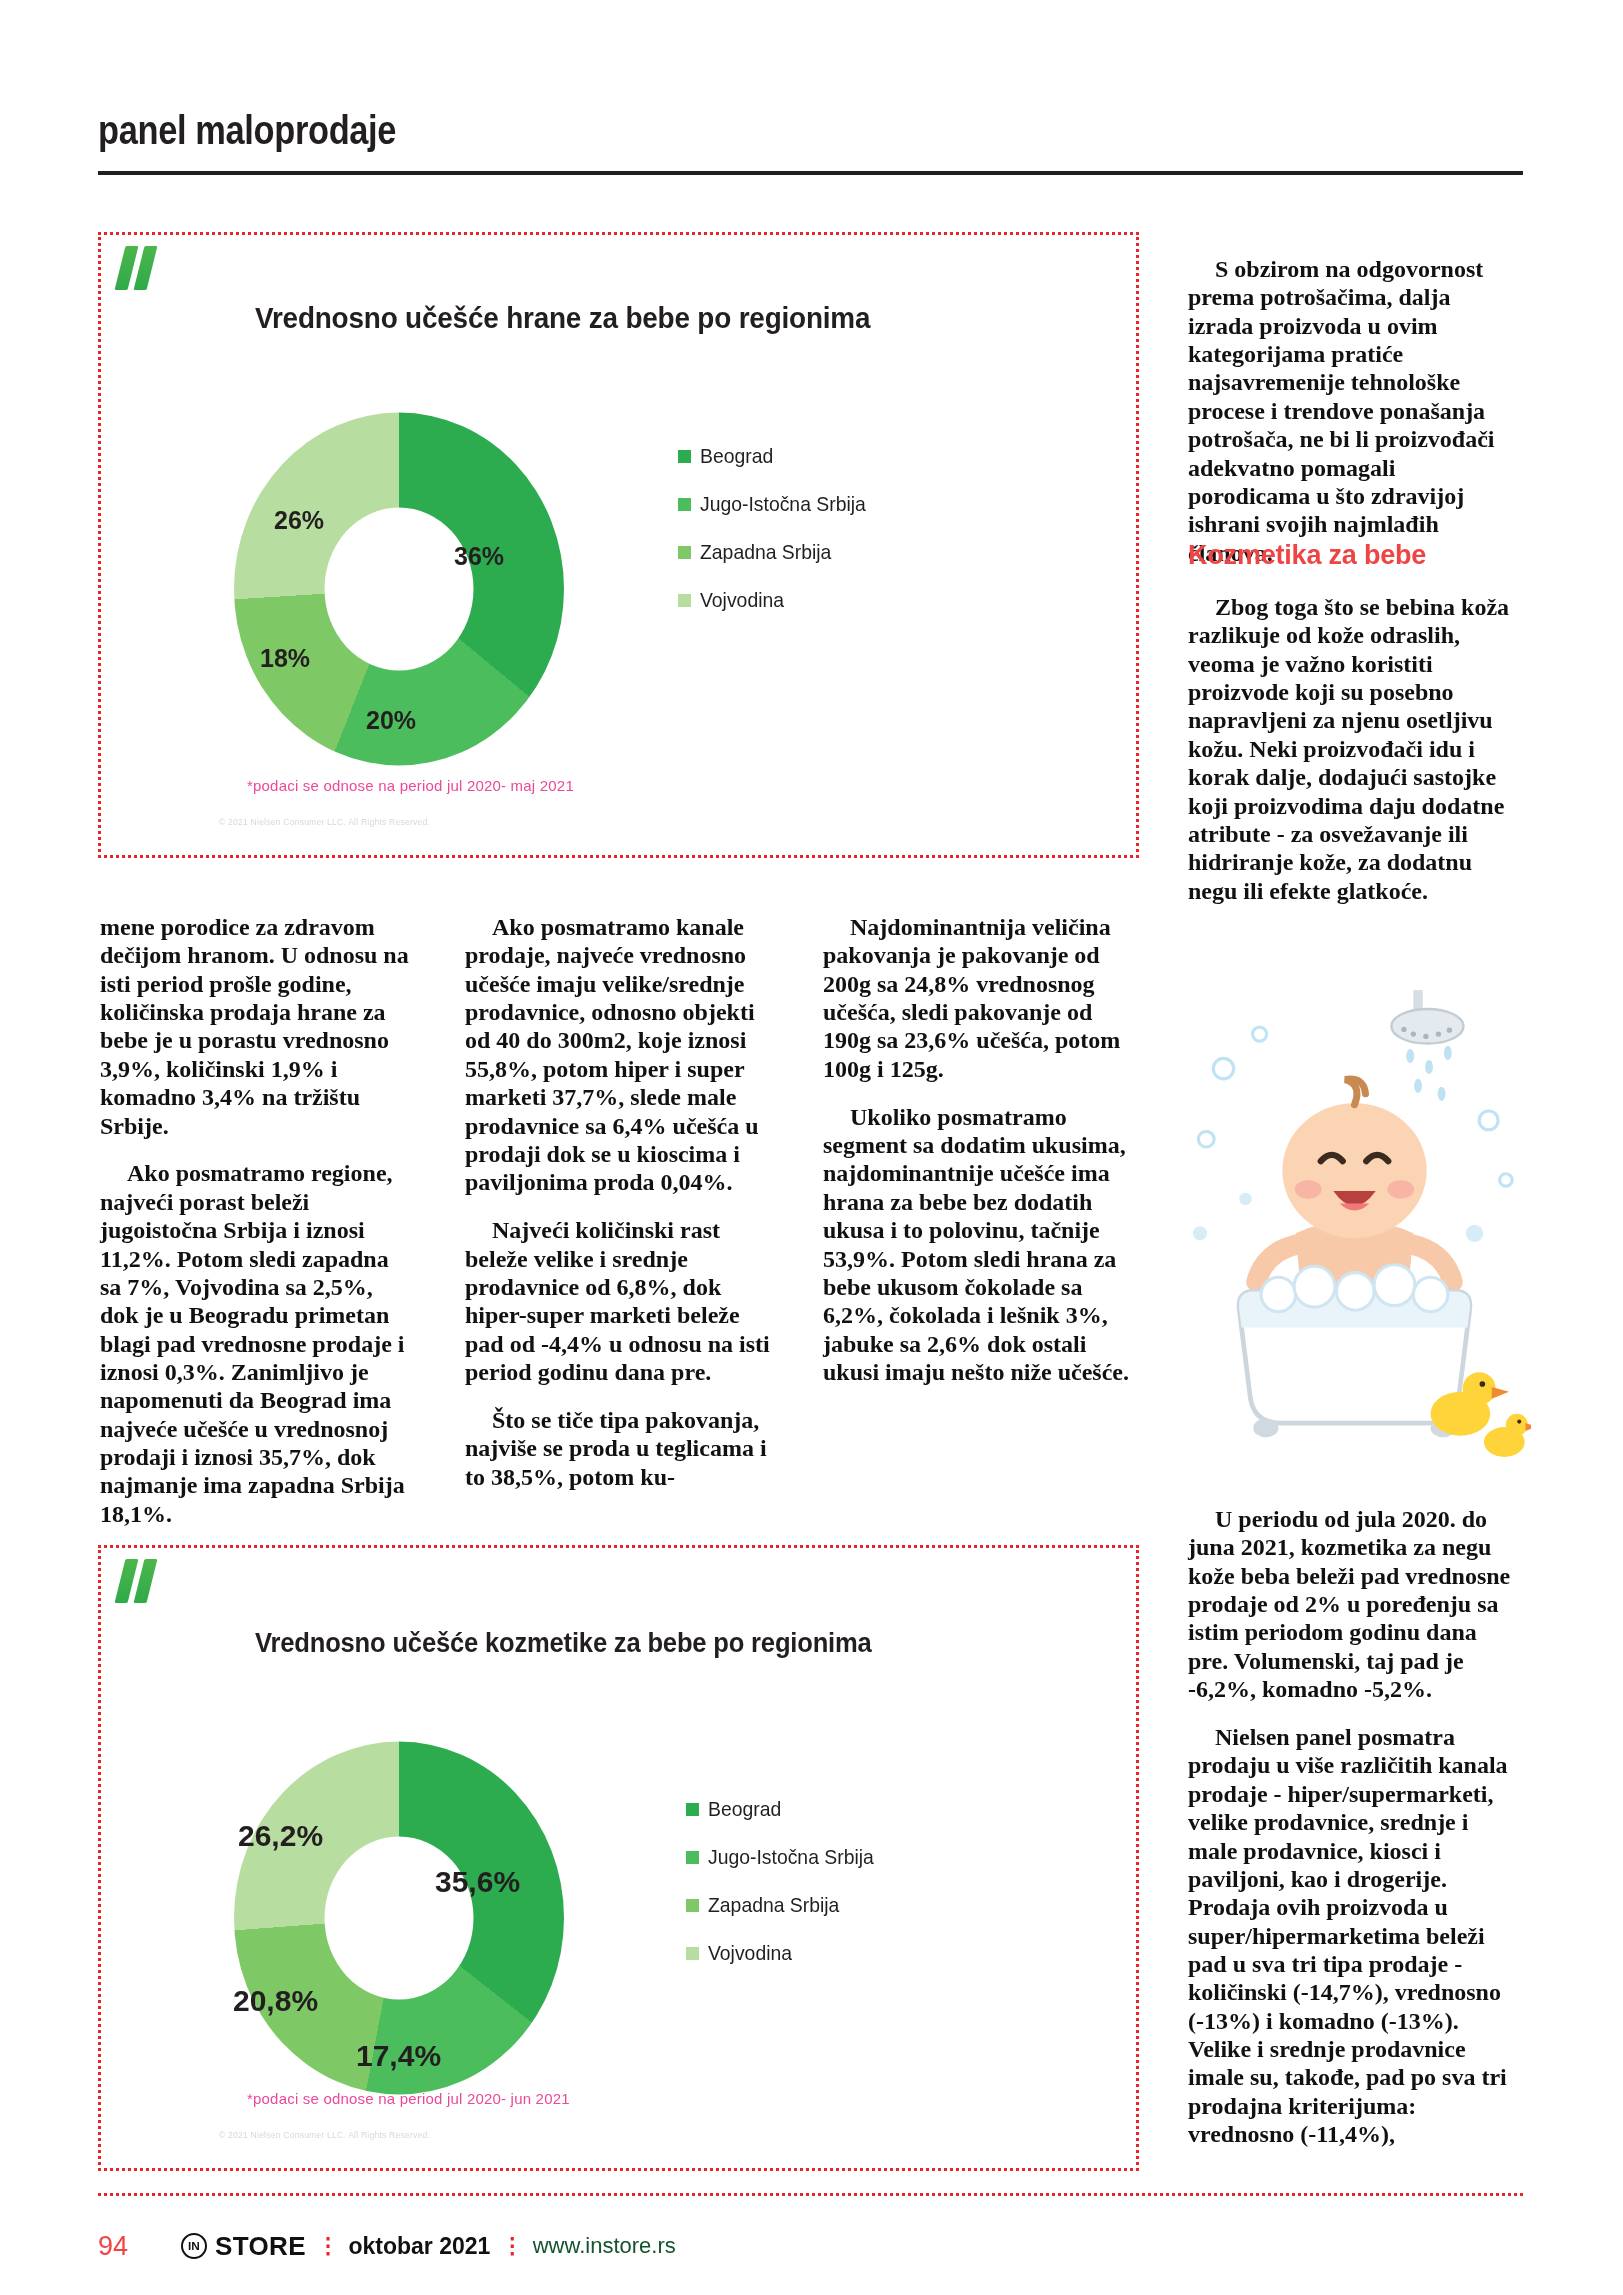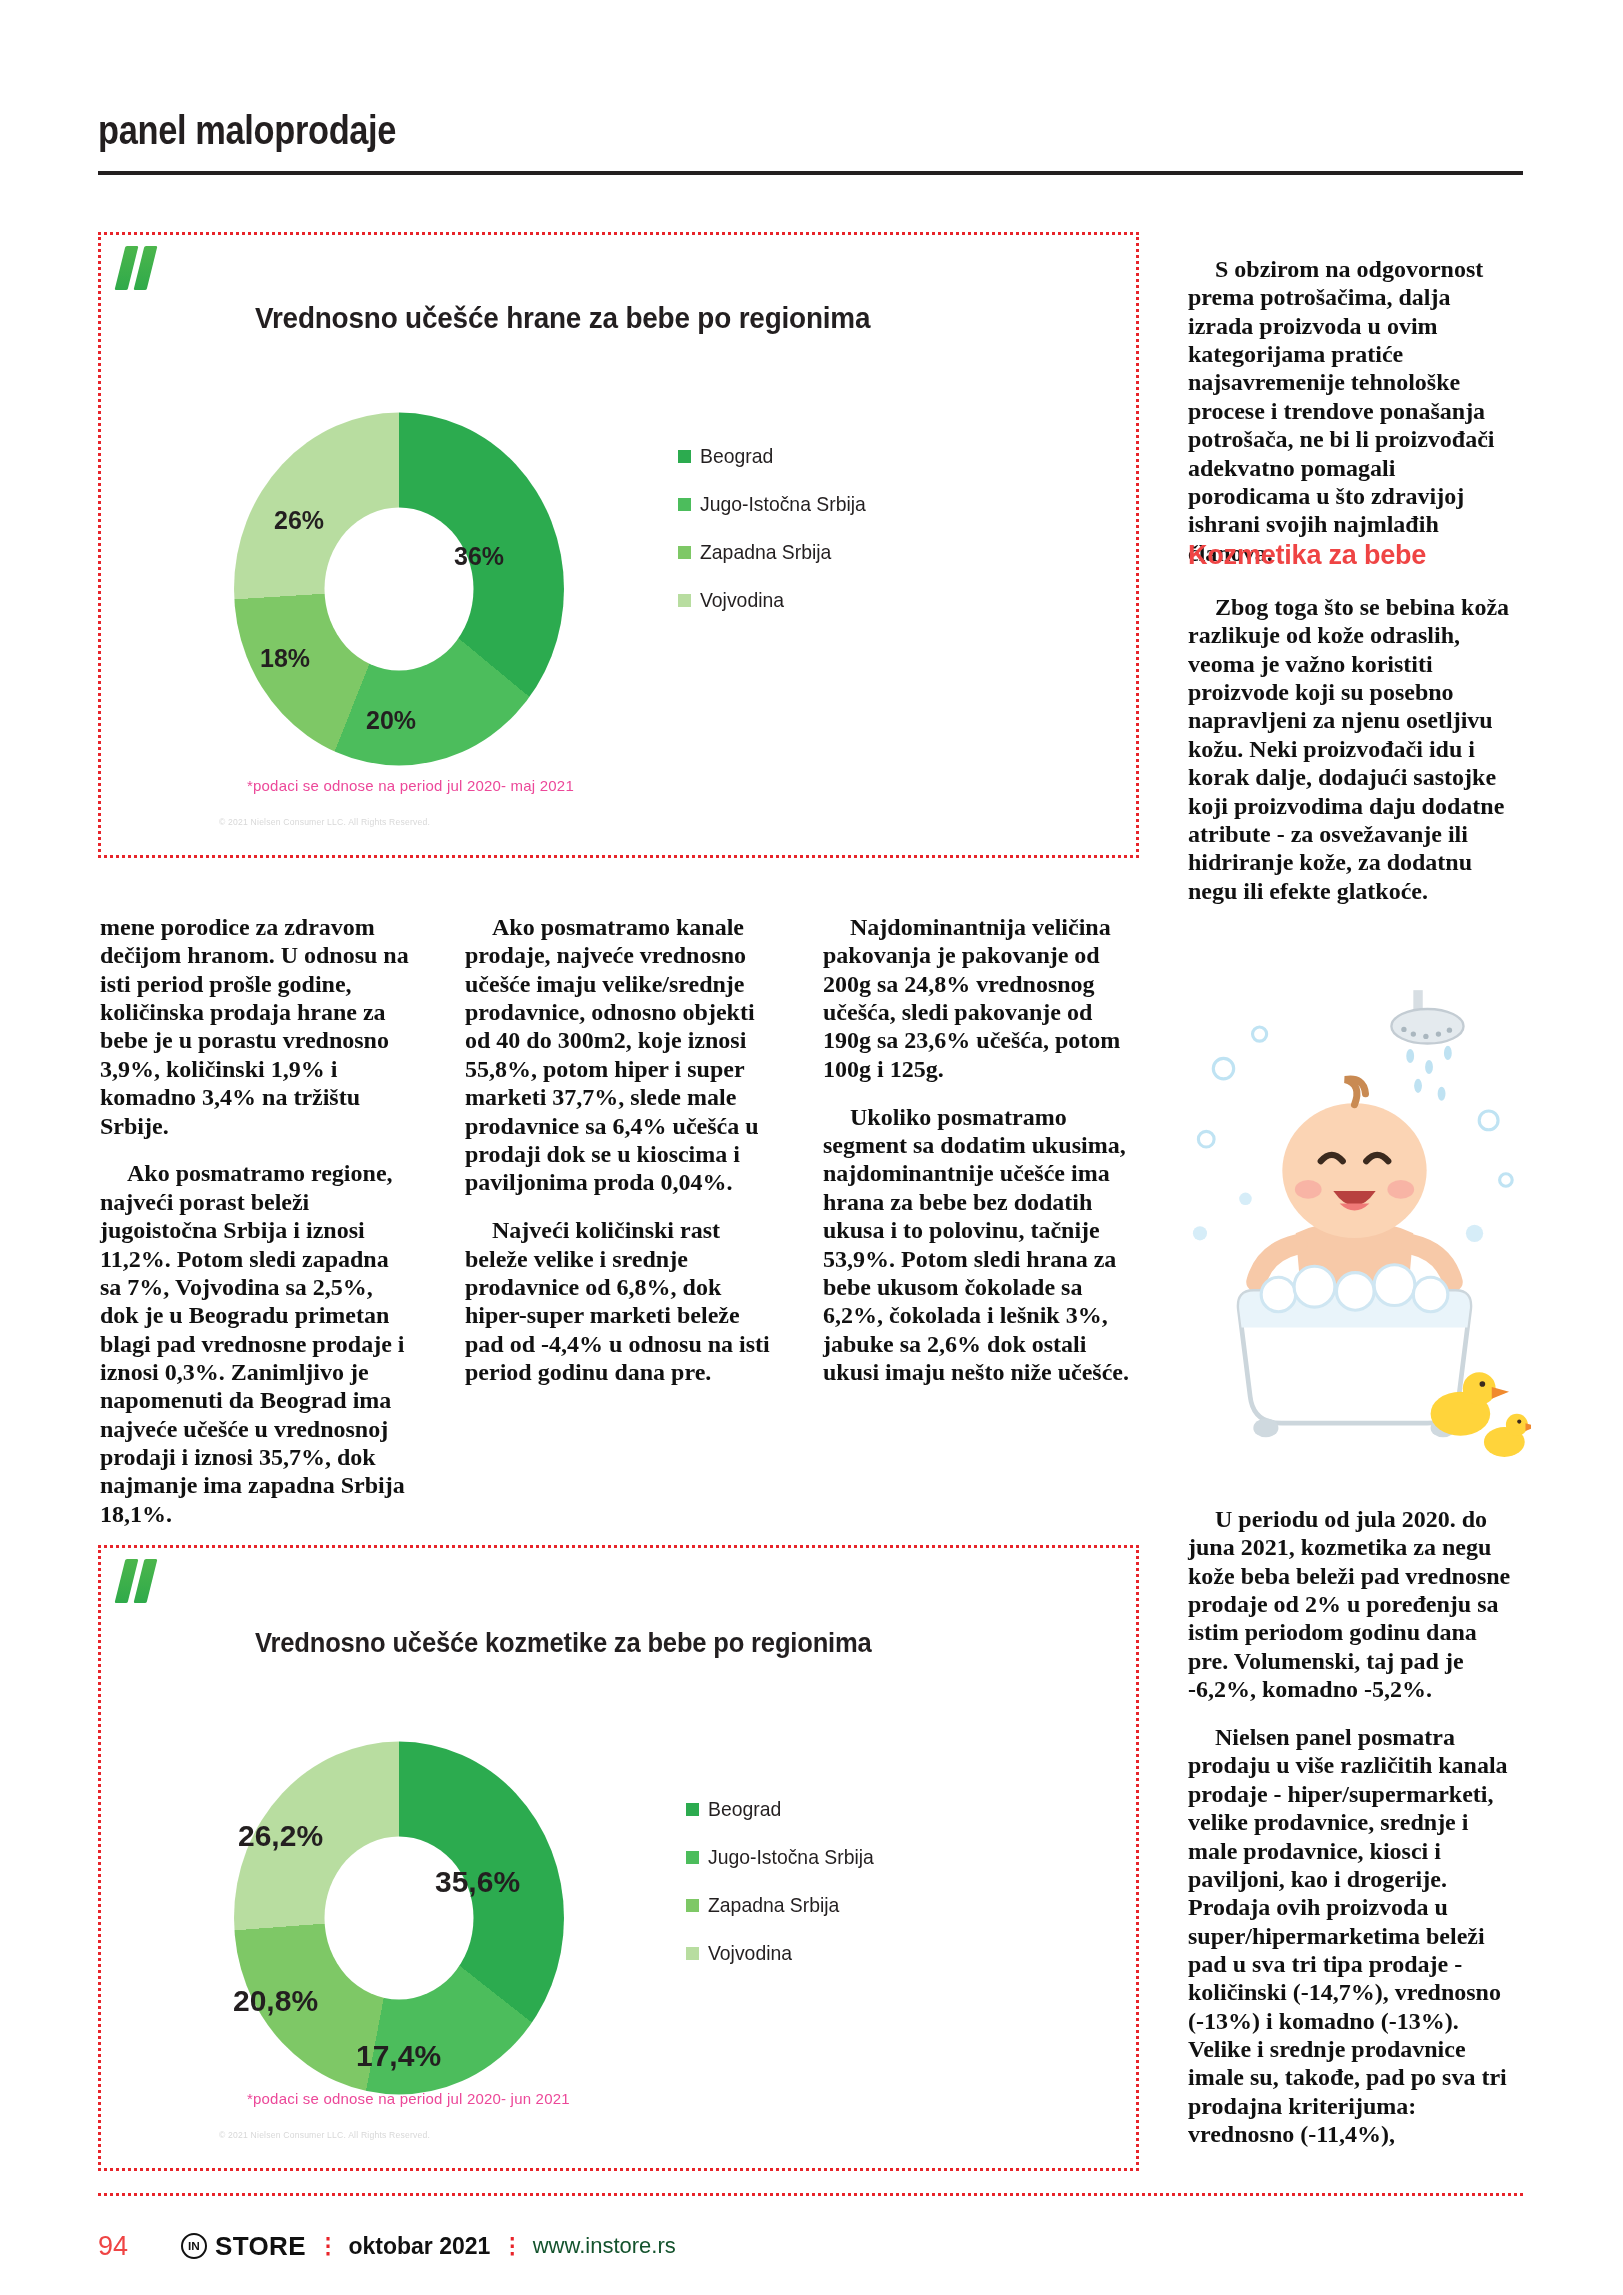--- a/index.html
+++ b/index.html
@@ -222,20 +222,21 @@
 </div>
 
 <div class="col" id="col-left">
   <p class="noindent">mene porodice za zdravom dečijom hranom. U odnosu na isti period prošle godine, količinska prodaja hrane za bebe je u porastu vrednosno 3,9%, količinski 1,9% i komadno 3,4% na tržištu Srbije.</p>
   <p>Ako posmatramo regione, najveći porast beleži jugoistočna Srbija i iznosi 11,2%. Potom sledi zapadna sa 7%, Vojvodina sa 2,5%, dok je u Beogradu primetan blagi pad vrednosne prodaje i iznosi 0,3%. Zanimljivo je napomenuti da Beograd ima najveće učešće u vrednosnoj prodaji i iznosi 35,7%, dok najmanje ima zapadna Srbija 18,1%.</p>
 </div>
 
 <div class="col" id="col-mid">
   <p>Ako posmatramo kanale prodaje, najveće vrednosno učešće imaju velike/srednje prodavnice, odnosno objekti od 40 do 300m2, koje iznosi 55,8%, potom hiper i super marketi 37,7%, slede male prodavnice sa 6,4% učešća u prodaji dok se u kioscima i paviljonima proda 0,04%.</p>
   <p>Najveći količinski rast beleže velike i srednje prodavnice od 6,8%, dok hiper-super marketi beleže pad od -4,4% u odnosu na isti period godinu dana pre.</p>
+  <p>Što se tiče tipa pakovanja, najviše se proda u teglicama i to 38,5%, potom ku-</p>
 </div>
 
 <div class="col" id="col-right">
   <p>Najdominantnija veličina pakovanja je pakovanje od 200g sa 24,8% vrednosnog učešća, sledi pakovanje od 190g sa 23,6% učešća, potom 100g i 125g.</p>
   <p>Ukoliko posmatramo segment sa dodatim ukusima, najdominantnije učešće ima hrana za bebe bez dodatih ukusa i to polovinu, tačnije 53,9%. Potom sledi hrana za bebe ukusom čokolade sa 6,2%, čokolada i lešnik 3%, jabuke sa 2,6% dok ostali ukusi imaju nešto niže učešće.</p>
 </div>
 
 <div class="col" id="col-side-top">
   <p>S obzirom na odgovornost prema potrošačima, dalja izrada proizvoda u ovim kategorijama pratiće najsavremenije tehnološke procese i trendove ponašanja potrošača, ne bi li proizvođači adekvatno pomagali porodicama u što zdravijoj ishrani svojih najmlađih članova.</p>
 </div>

